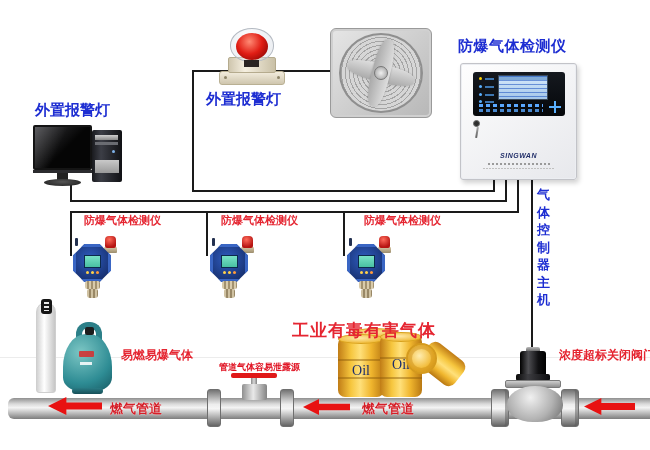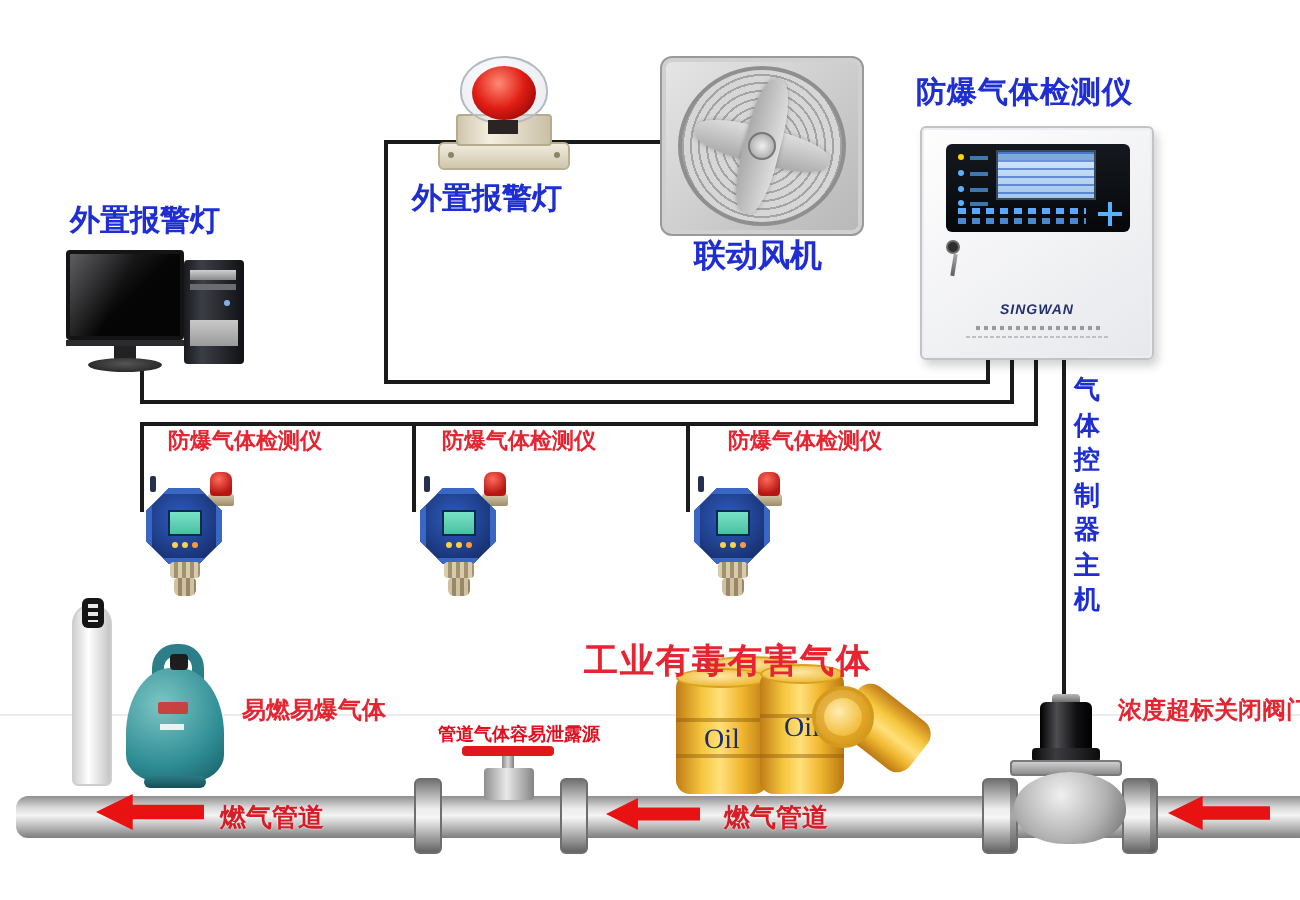--- a/index.html
+++ b/index.html
@@ -219,21 +219,20 @@
   <div class="al-tag"></div>
   <div class="al-dome"></div>
   <div class="al-bulb"></div>
   <div class="lbl blue l-alarm">外置报警灯</div>
 
   <div class="fan-frame"></div>
   <div class="fan-grille"></div>
   <div class="fan-blade fb1"></div>
   <div class="fan-blade fb2"></div>
   <div class="fan-hub"></div>
-  <div class="lbl blue l-fan">联动风机</div>
 
   <div class="cab"></div>
   <div class="ctl-panel"></div>
   <div class="ctl-screen"></div>
   <div class="ctl-leds"></div>
   <div class="ctl-ledlbl"></div>
   <div class="ctl-row1"></div>
   <div class="ctl-row2"></div>
   <div class="ctl-padv"></div>
   <div class="ctl-padh"></div>

